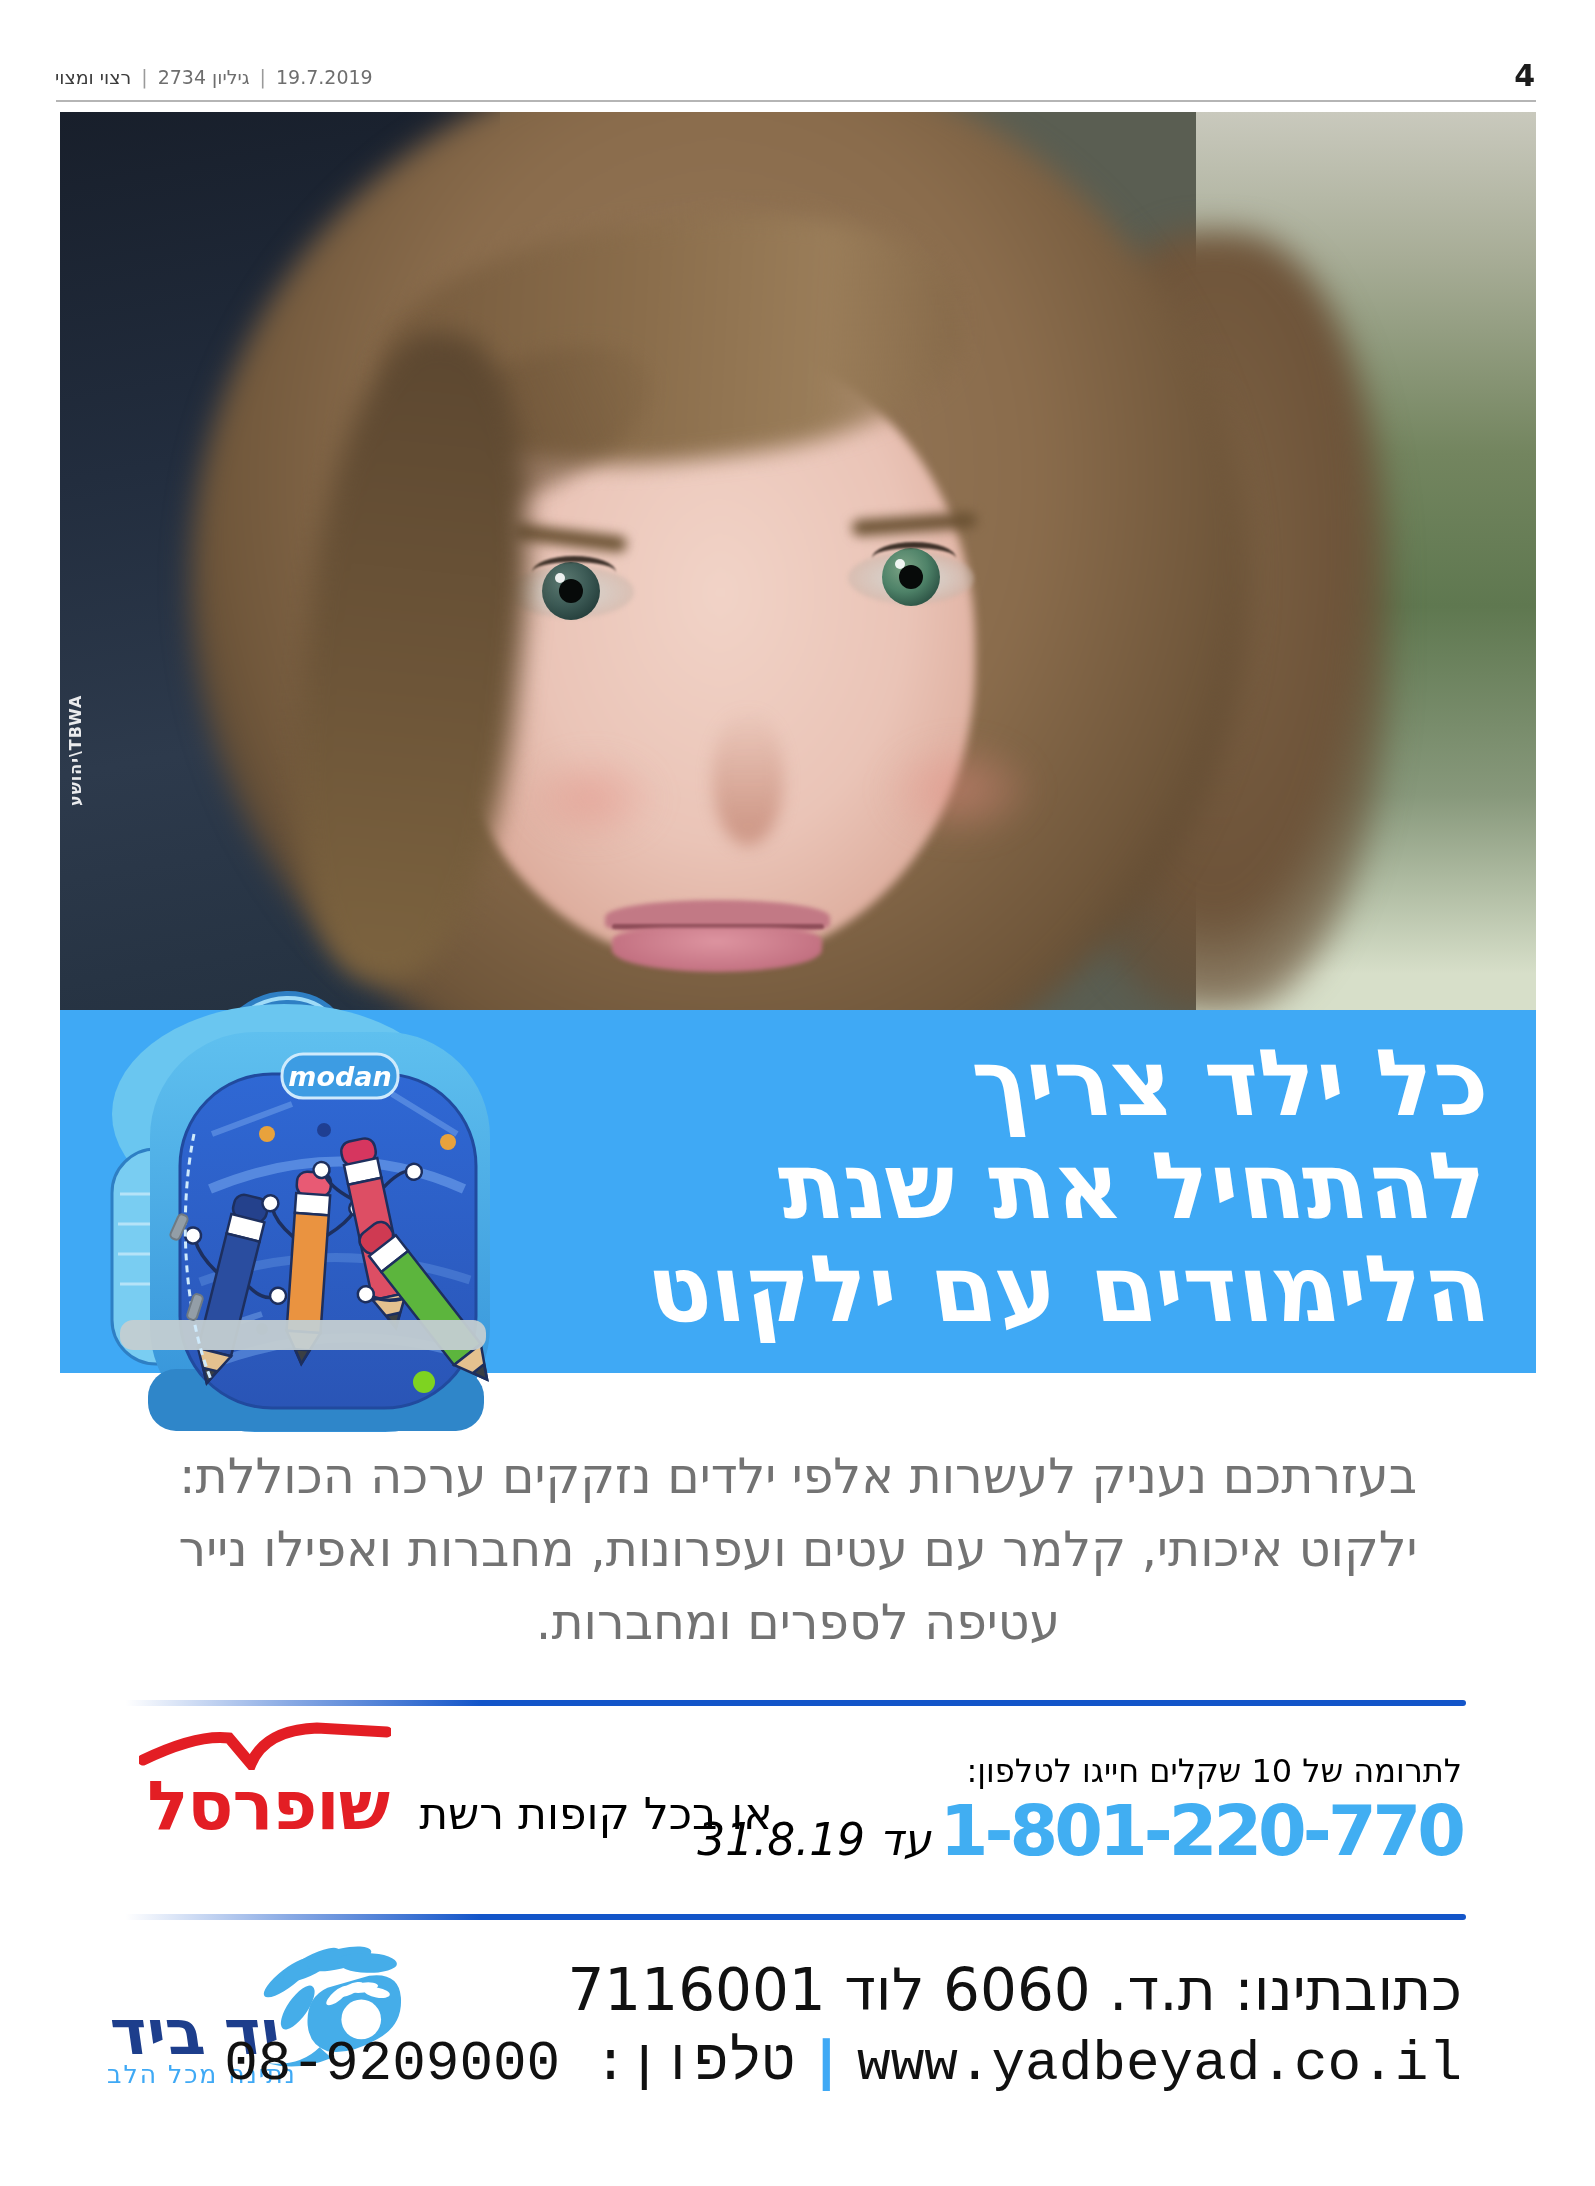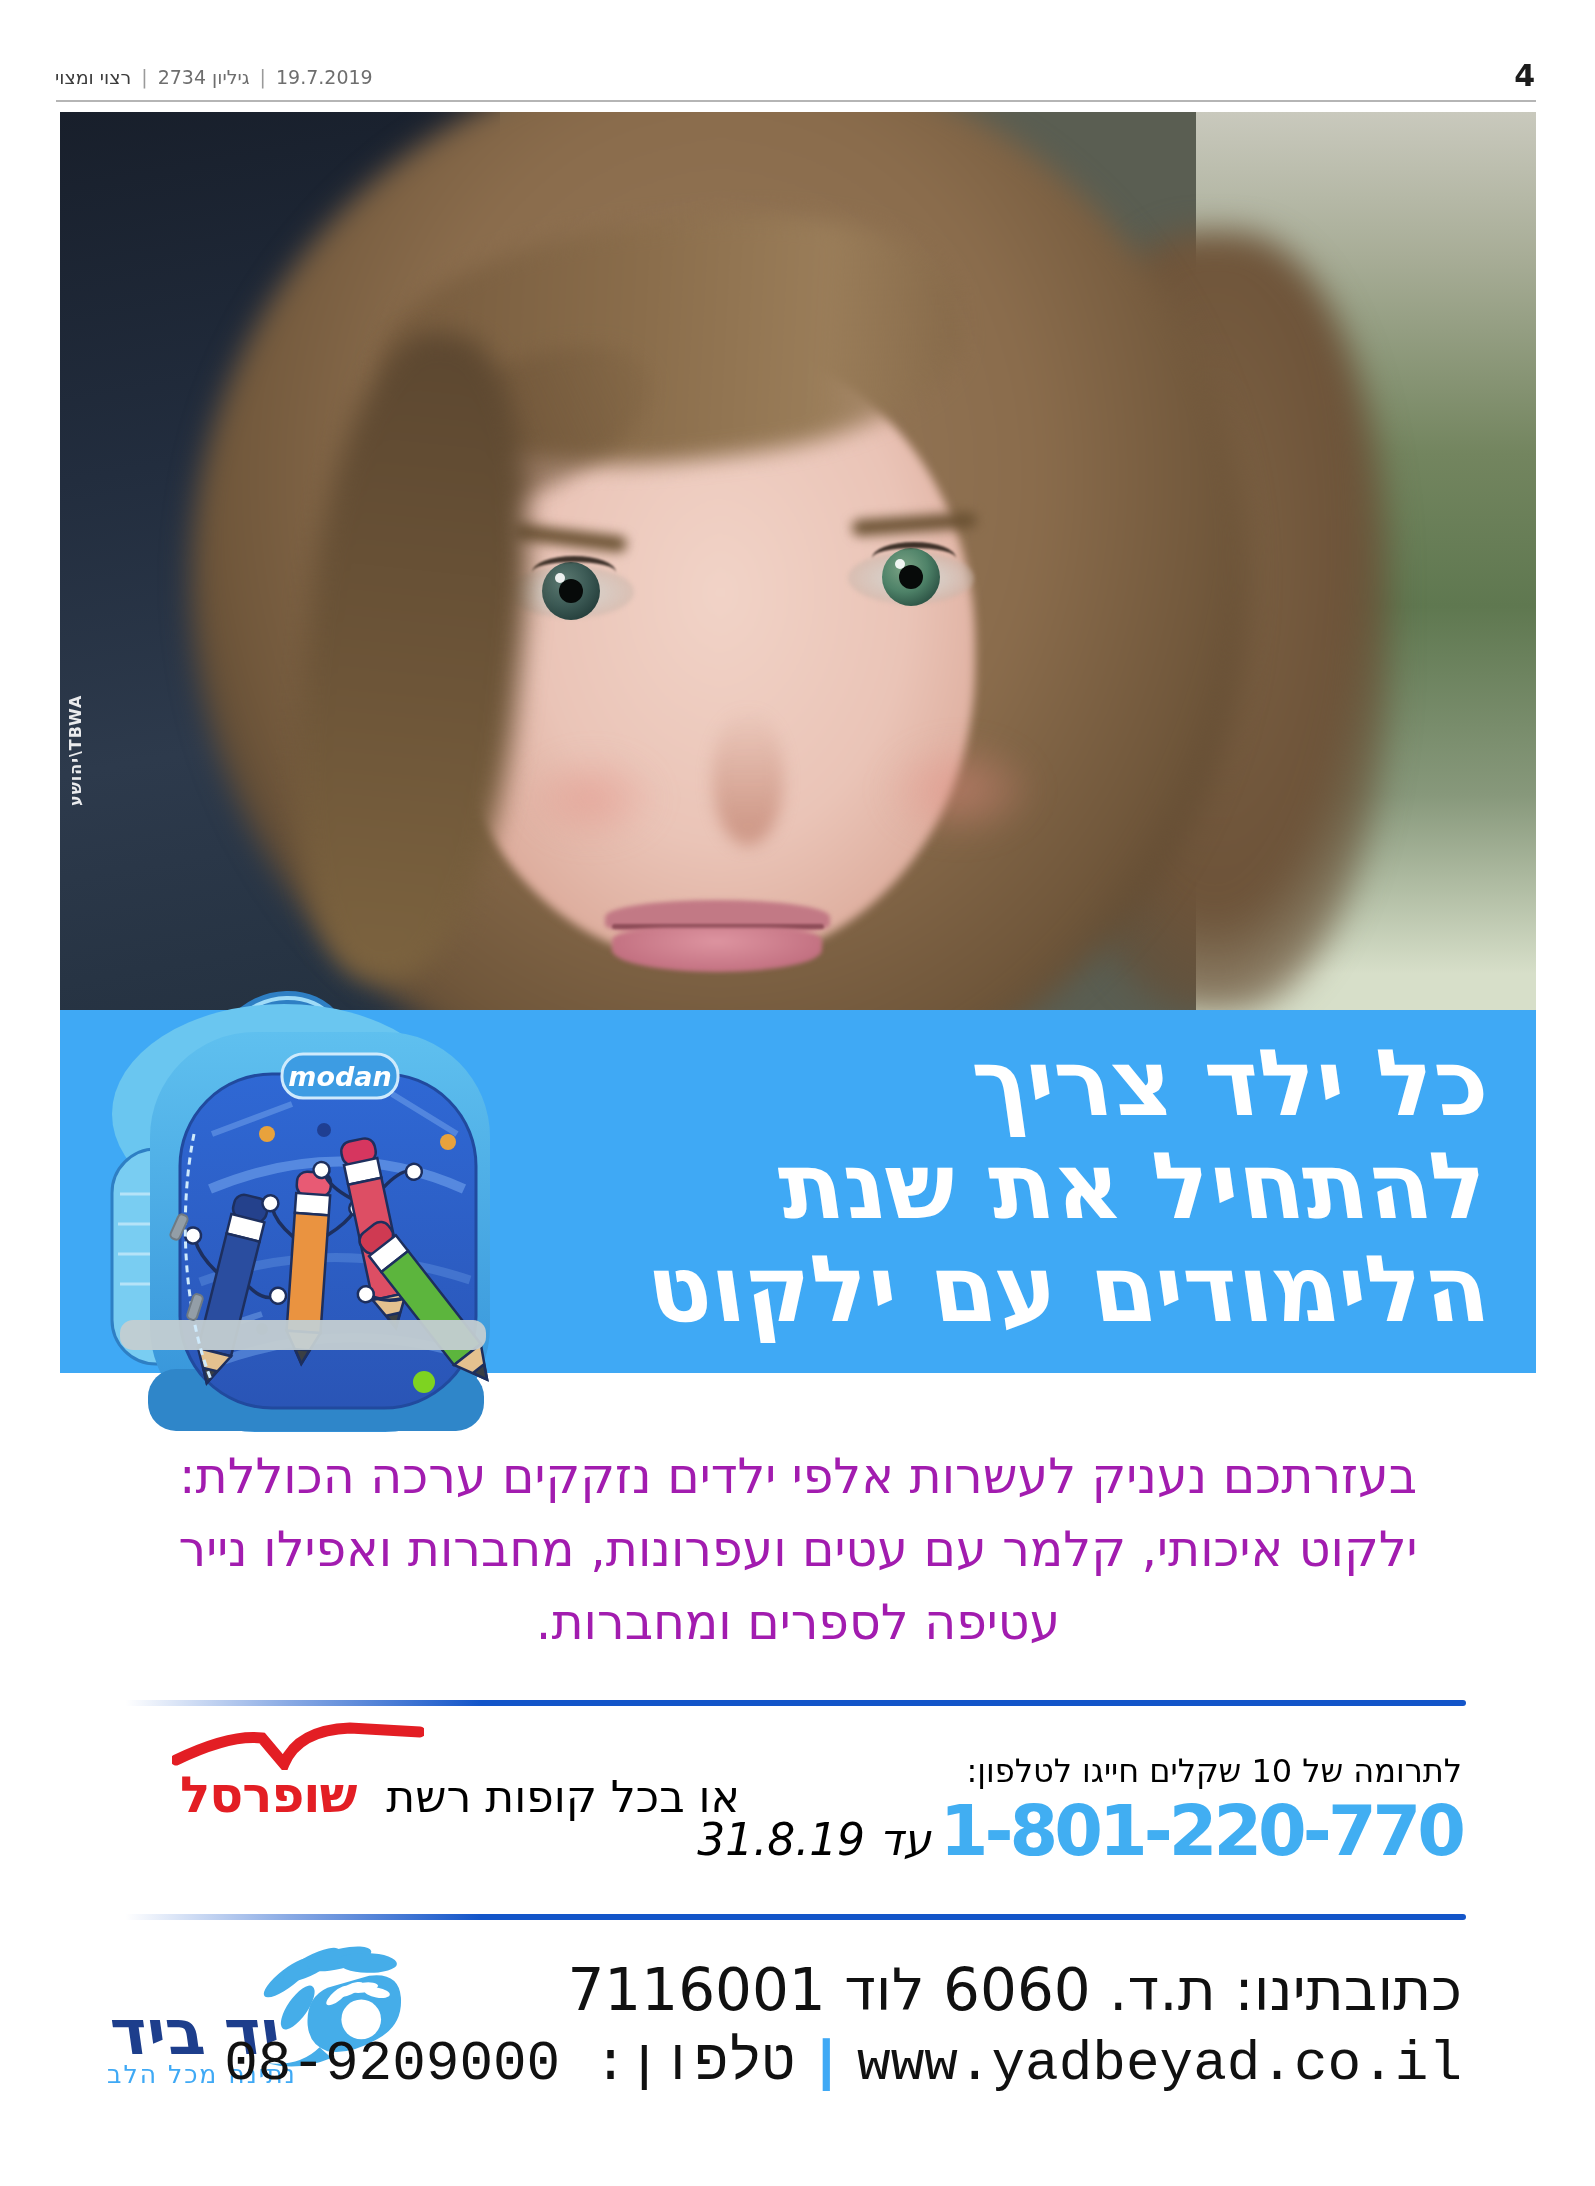--- a/index.html
+++ b/index.html
@@ -54,36 +54,36 @@
         color:#ffffff;font-size:16px;font-weight:bold;letter-spacing:1px;opacity:.9;white-space:nowrap;}
   
   .banner{position:absolute;left:60px;top:1010px;width:1476px;height:363px;background:#3fa9f5;}
   .headline{position:absolute;right:48px;top:22px;text-align:right;color:#ffffff;font-weight:bold;
         font-size:92px;line-height:103px;letter-spacing:1px;direction:rtl;}
   .headline span{display:block;transform:skewX(8deg);}
   
   .backpack{position:absolute;left:62px;top:984px;width:446px;height:478px;}
   
   .body-text{position:absolute;left:80px;width:1436px;top:1440px;text-align:center;direction:rtl;
-        color:#a21caf;font-size:49px;line-height:73px;}
+        color:#737373;font-size:49px;line-height:73px;}
   .body-text span{display:block;}
   
   .rule-blue{position:absolute;left:98px;width:1368px;height:6px;border-radius:3px;
         background:linear-gradient(to left,#1355c9 0%,#1355c9 72%,rgba(19,85,201,0.5) 86%,rgba(19,85,201,0) 98%);}
   .rule1{top:1700px;} .rule2{top:1914px;}
   
   .donation-right{position:absolute;right:133px;top:1752px;text-align:right;direction:rtl;color:#000;}
   .don-intro{font-size:32px;}
   .don-line2{margin-top:0px;white-space:nowrap;}
   .don-phone{font-size:70px;font-weight:bold;color:#41aef2;letter-spacing:-4px;}
   .don-until{font-size:44px;margin-right:4px;font-style:italic;}
   .donation-left{position:absolute;left:120px;top:1716px;width:680px;text-align:center;direction:rtl;color:#000;}
   .stores-row1{margin-top:50px;font-size:44px;white-space:nowrap;}
   .shu{display:inline-block;position:relative;margin-right:16px;}
-  .shu-word{color:#e31e24;font-weight:bold;font-size:50px;letter-spacing:-1px;}
+  .shu-word{color:#e31e24;font-weight:bold;font-size:68px;letter-spacing:-1px;}
   .shu-swoosh{position:absolute;top:-46px;left:-8px;width:252px;height:50px;}
   .stores-row2{margin-top:14px;font-size:44px;white-space:nowrap;}
   
   .contact{position:absolute;right:133px;top:1956px;text-align:right;direction:rtl;color:#111;}
   .contact-address{font-size:58px;text-align:right;}
   .contact-line2{margin-top:8px;font-size:56px;white-space:nowrap;font-family:Liberation Mono, monospace;}
   .contact-line2 .sep{color:#3fa9f5;padding:0 14px;font-weight:bold;}
   .brand{position:absolute;left:105px;top:1942px;width:330px;height:145px;}
   .brand-hand{position:absolute;left:142px;top:4px;width:160px;height:124px;}
   .brand-title{position:absolute;left:6px;top:54px;font-size:62px;font-weight:bold;color:#1d3e8c;

